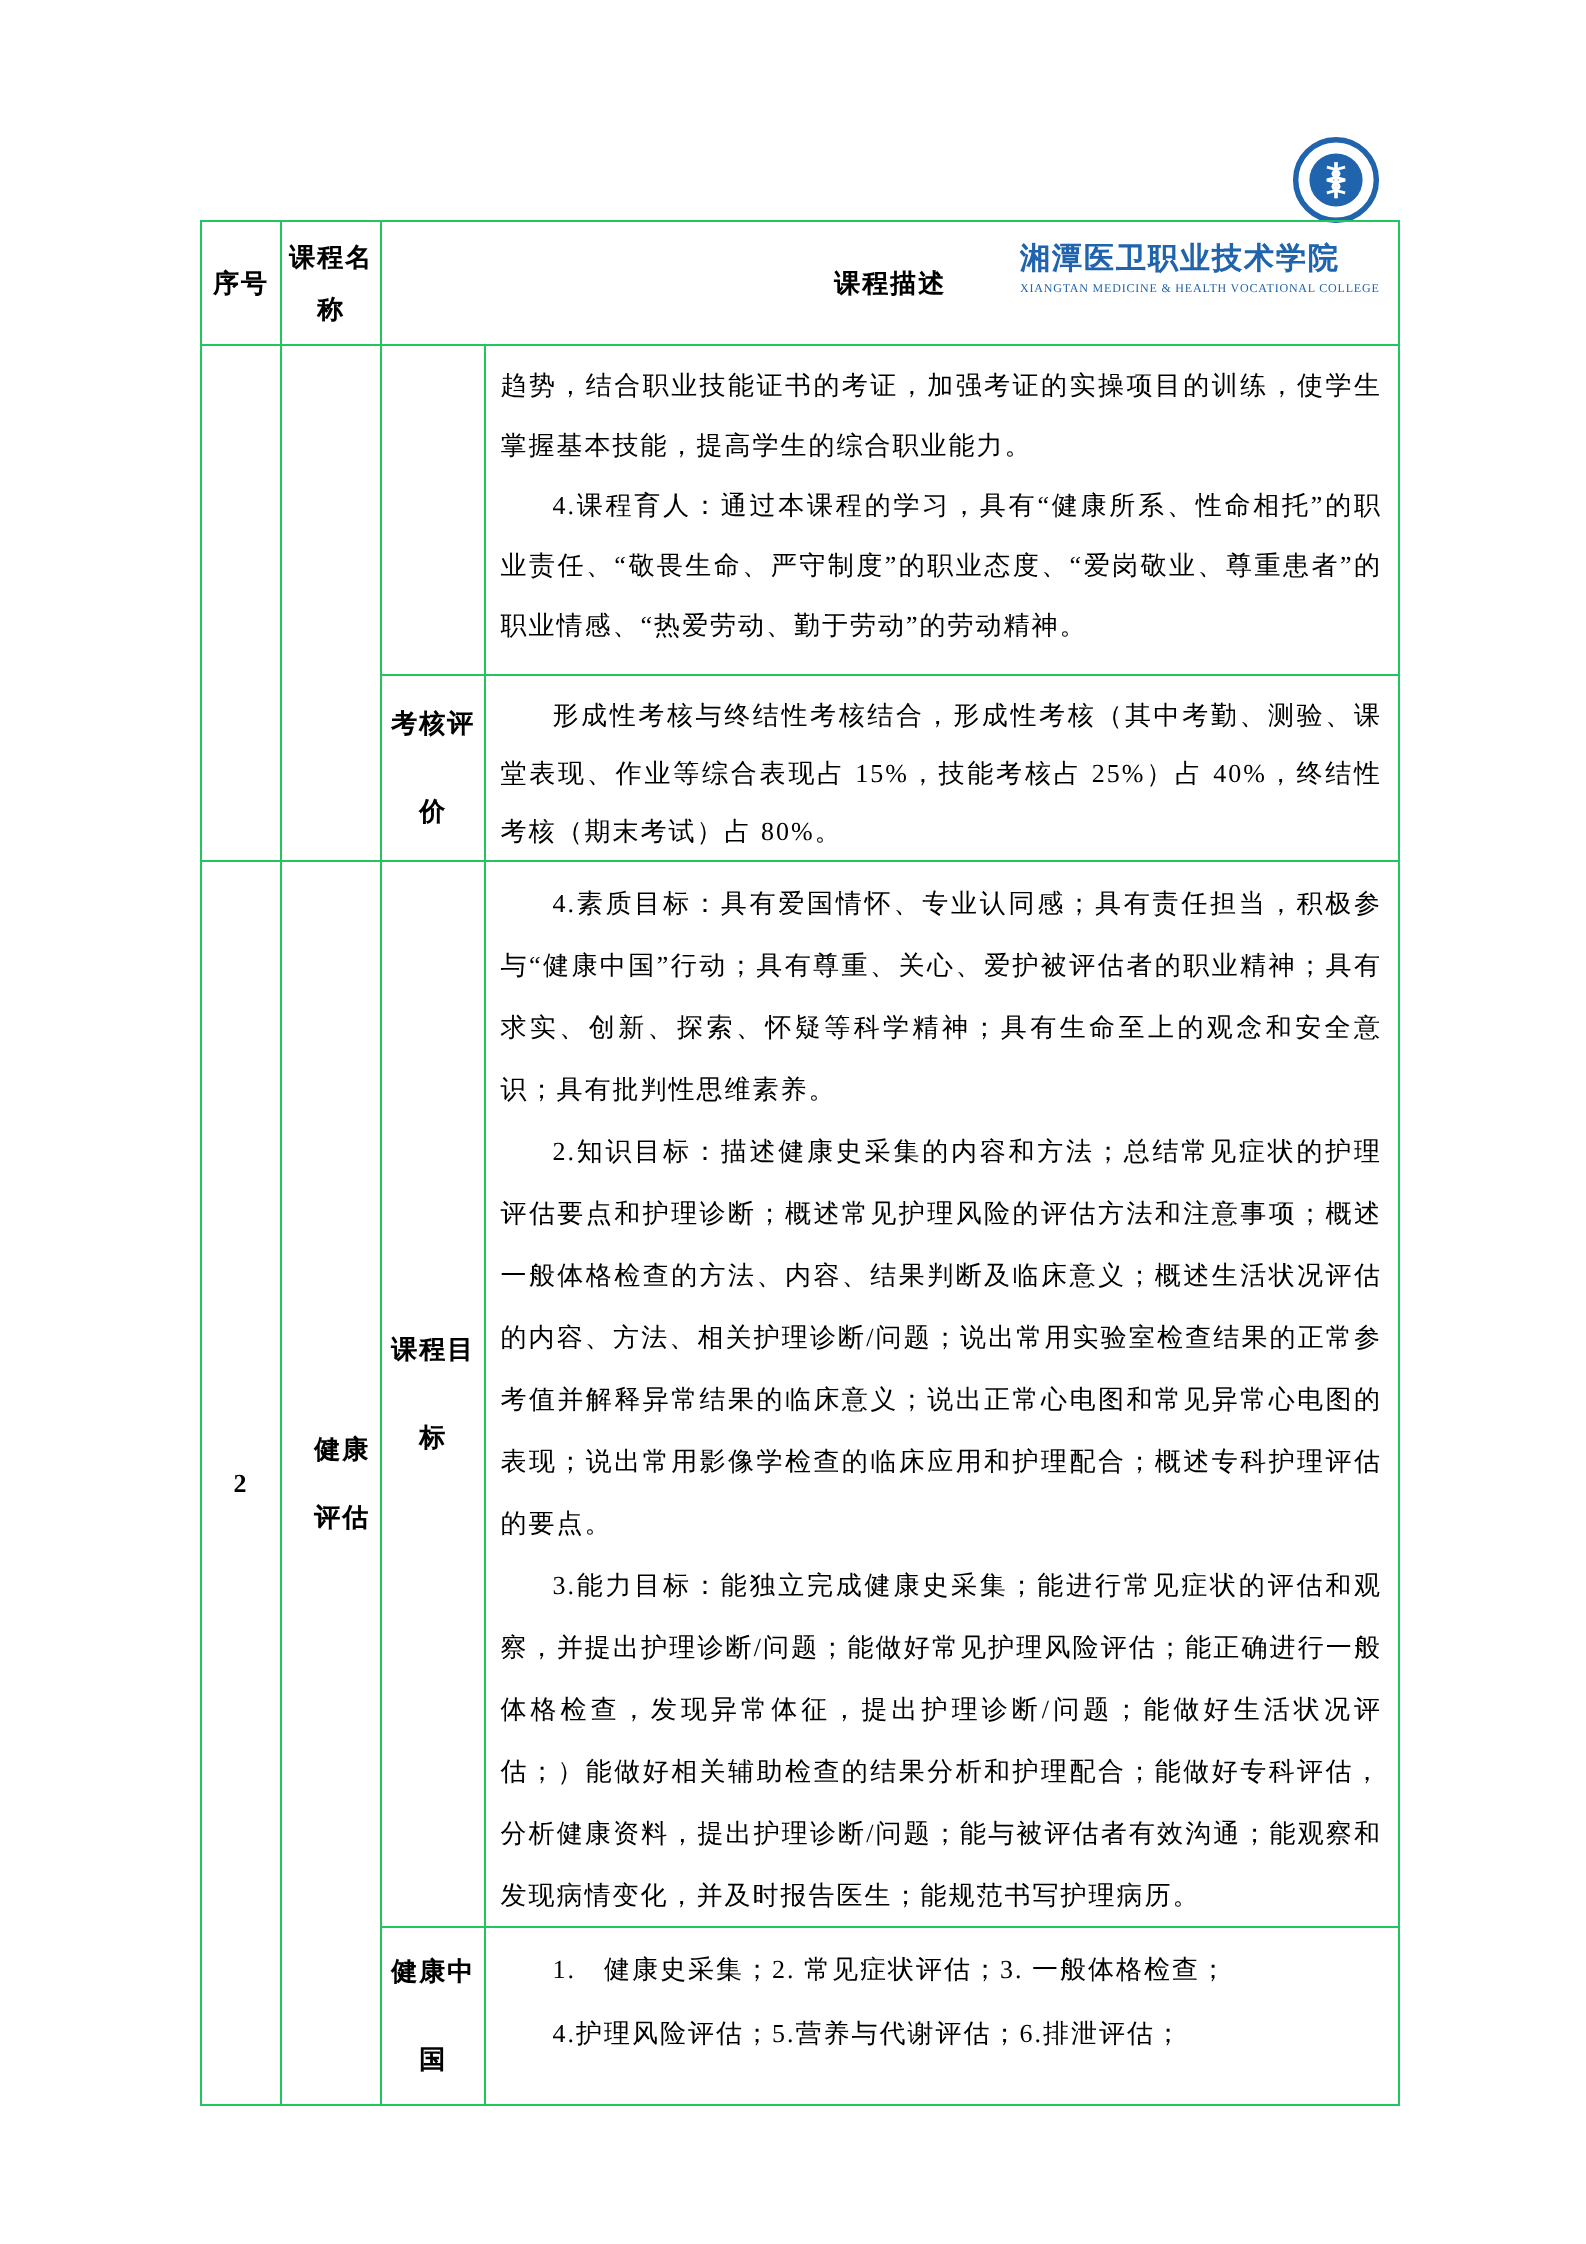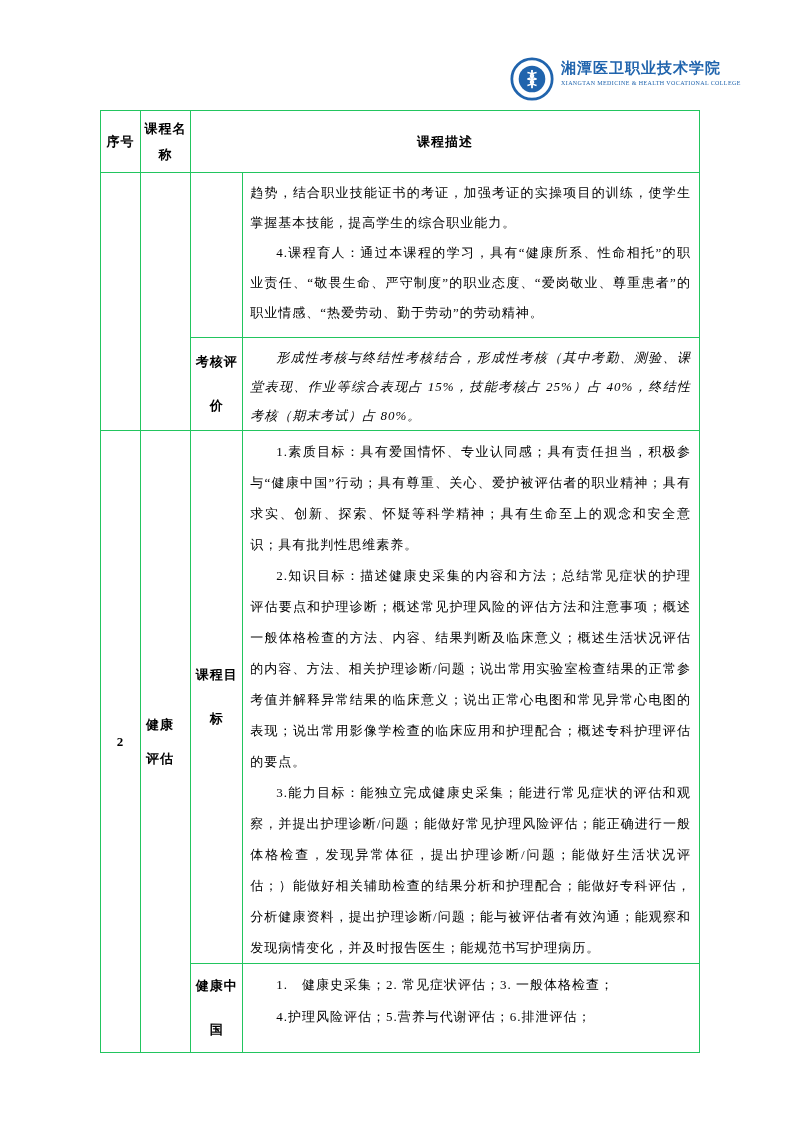--- a/index.html
+++ b/index.html
@@ -3,21 +3,21 @@
 <meta charset="utf-8">
 <style>
   html,body { margin:0; padding:0; }
   body {
     width:793px; height:1122px; background:#ffffff; position:relative;
     font-family:"Liberation Serif","DejaVu Serif",serif; color:#000;
   }
   .page { position:absolute; inset:0; overflow:hidden; }
 
   
-  .logo { position:absolute; top:57px; left:510px; display:flex; align-items:flex-start; gap:7px; }
+  .logo { position:absolute; top:68px; left:510px; display:flex; align-items:flex-end; gap:7px;flex-direction:column; }
   .logo-emblem { width:44px; height:44px; flex:0 0 auto; }
   .logo-text { display:flex; flex-direction:column; }
   .logo-text-cn {
     color:#2064ad; font-size:15px; font-weight:bold; letter-spacing:1px;
     white-space:nowrap; line-height:22px;
   }
   .logo-text-en {
     color:#2064ad; font-size:6px; letter-spacing:0.4px; white-space:nowrap; line-height:9px;
   }
 
@@ -36,34 +36,34 @@
   tr.row-c { height:529px; }
   tr.row-d { height:70px; }
 
   td.th {
     font-weight:bold; text-align:center; vertical-align:middle; line-height:26px;
   }
   td.cell-index {
     font-weight:bold; text-align:center; vertical-align:middle; line-height:30px;
   }
   td.cell-name {
-    font-weight:bold; text-align:left; vertical-align:middle; line-height:34px;
+    font-weight:bold; text-align:right; vertical-align:middle; line-height:34px;
     padding:0 5px;
     margin-top:12px;
   }
   td.cell-label {
     font-weight:bold; text-align:center; vertical-align:middle; line-height:44px;
     padding:0 4px;
   }
   td.cell-content { padding:5px 8px 0 7px; text-align:justify; }
   td.cell-content p { margin:0; }
   .indent   { text-indent:2em; }
   .noindent { text-indent:0; }
   .lh30 p { line-height:30px; }
-  .lh29 p { line-height:29px;font-style:italic; }
+  .lh29 p { line-height:29px; }
   .lh31 p { line-height:31px; }
   .lh32 p { line-height:32px; }
 
   
   .page-number {
     position:absolute; top:1028px; left:0; right:0; text-align:center;
     font-size:12px; letter-spacing:0.5px;
   }
 </style>
 </head>
@@ -115,21 +115,21 @@
       <td class="cell-content lh29">
         <p class="indent">形成性考核与终结性考核结合，形成性考核（其中考勤、测验、课堂表现、作业等综合表现占 15%，技能考核占 25%）占 40%，终结性考核（期末考试）占 80%。</p>
       </td>
     </tr>
 
     <tr class="row-c">
       <td class="cell-index" rowspan="2">2</td>
       <td class="cell-name" rowspan="2">健康评估</td>
       <td class="cell-label">课程目标</td>
       <td class="cell-content lh31">
-        <p class="indent">1.素质目标：具有爱国情怀、专业认同感；具有责任担当，积极参与“健康中国”行动；具有尊重、关心、爱护被评估者的职业精神；具有求实、创新、探索、怀疑等科学精神；具有生命至上的观念和安全意识；具有批判性思维素养。</p>
+        <p class="indent">4.素质目标：具有爱国情怀、专业认同感；具有责任担当，积极参与“健康中国”行动；具有尊重、关心、爱护被评估者的职业精神；具有求实、创新、探索、怀疑等科学精神；具有生命至上的观念和安全意识；具有批判性思维素养。</p>
         <p class="indent">2.知识目标：描述健康史采集的内容和方法；总结常见症状的护理评估要点和护理诊断；概述常见护理风险的评估方法和注意事项；概述一般体格检查的方法、内容、结果判断及临床意义；概述生活状况评估的内容、方法、相关护理诊断/问题；说出常用实验室检查结果的正常参考值并解释异常结果的临床意义；说出正常心电图和常见异常心电图的表现；说出常用影像学检查的临床应用和护理配合；概述专科护理评估的要点。</p>
         <p class="indent">3.能力目标：能独立完成健康史采集；能进行常见症状的评估和观察，并提出护理诊断/问题；能做好常见护理风险评估；能正确进行一般体格检查，发现异常体征，提出护理诊断/问题；能做好生活状况评估；）能做好相关辅助检查的结果分析和护理配合；能做好专科评估，分析健康资料，提出护理诊断/问题；能与被评估者有效沟通；能观察和发现病情变化，并及时报告医生；能规范书写护理病历。</p>
       </td>
     </tr>
     <tr class="row-d">
       <td class="cell-label">健康中国</td>
       <td class="cell-content lh32">
         <p class="indent">1.　健康史采集；2. 常见症状评估；3. 一般体格检查；</p>
         <p class="indent">4.护理风险评估；5.营养与代谢评估；6.排泄评估；</p>
       </td>

